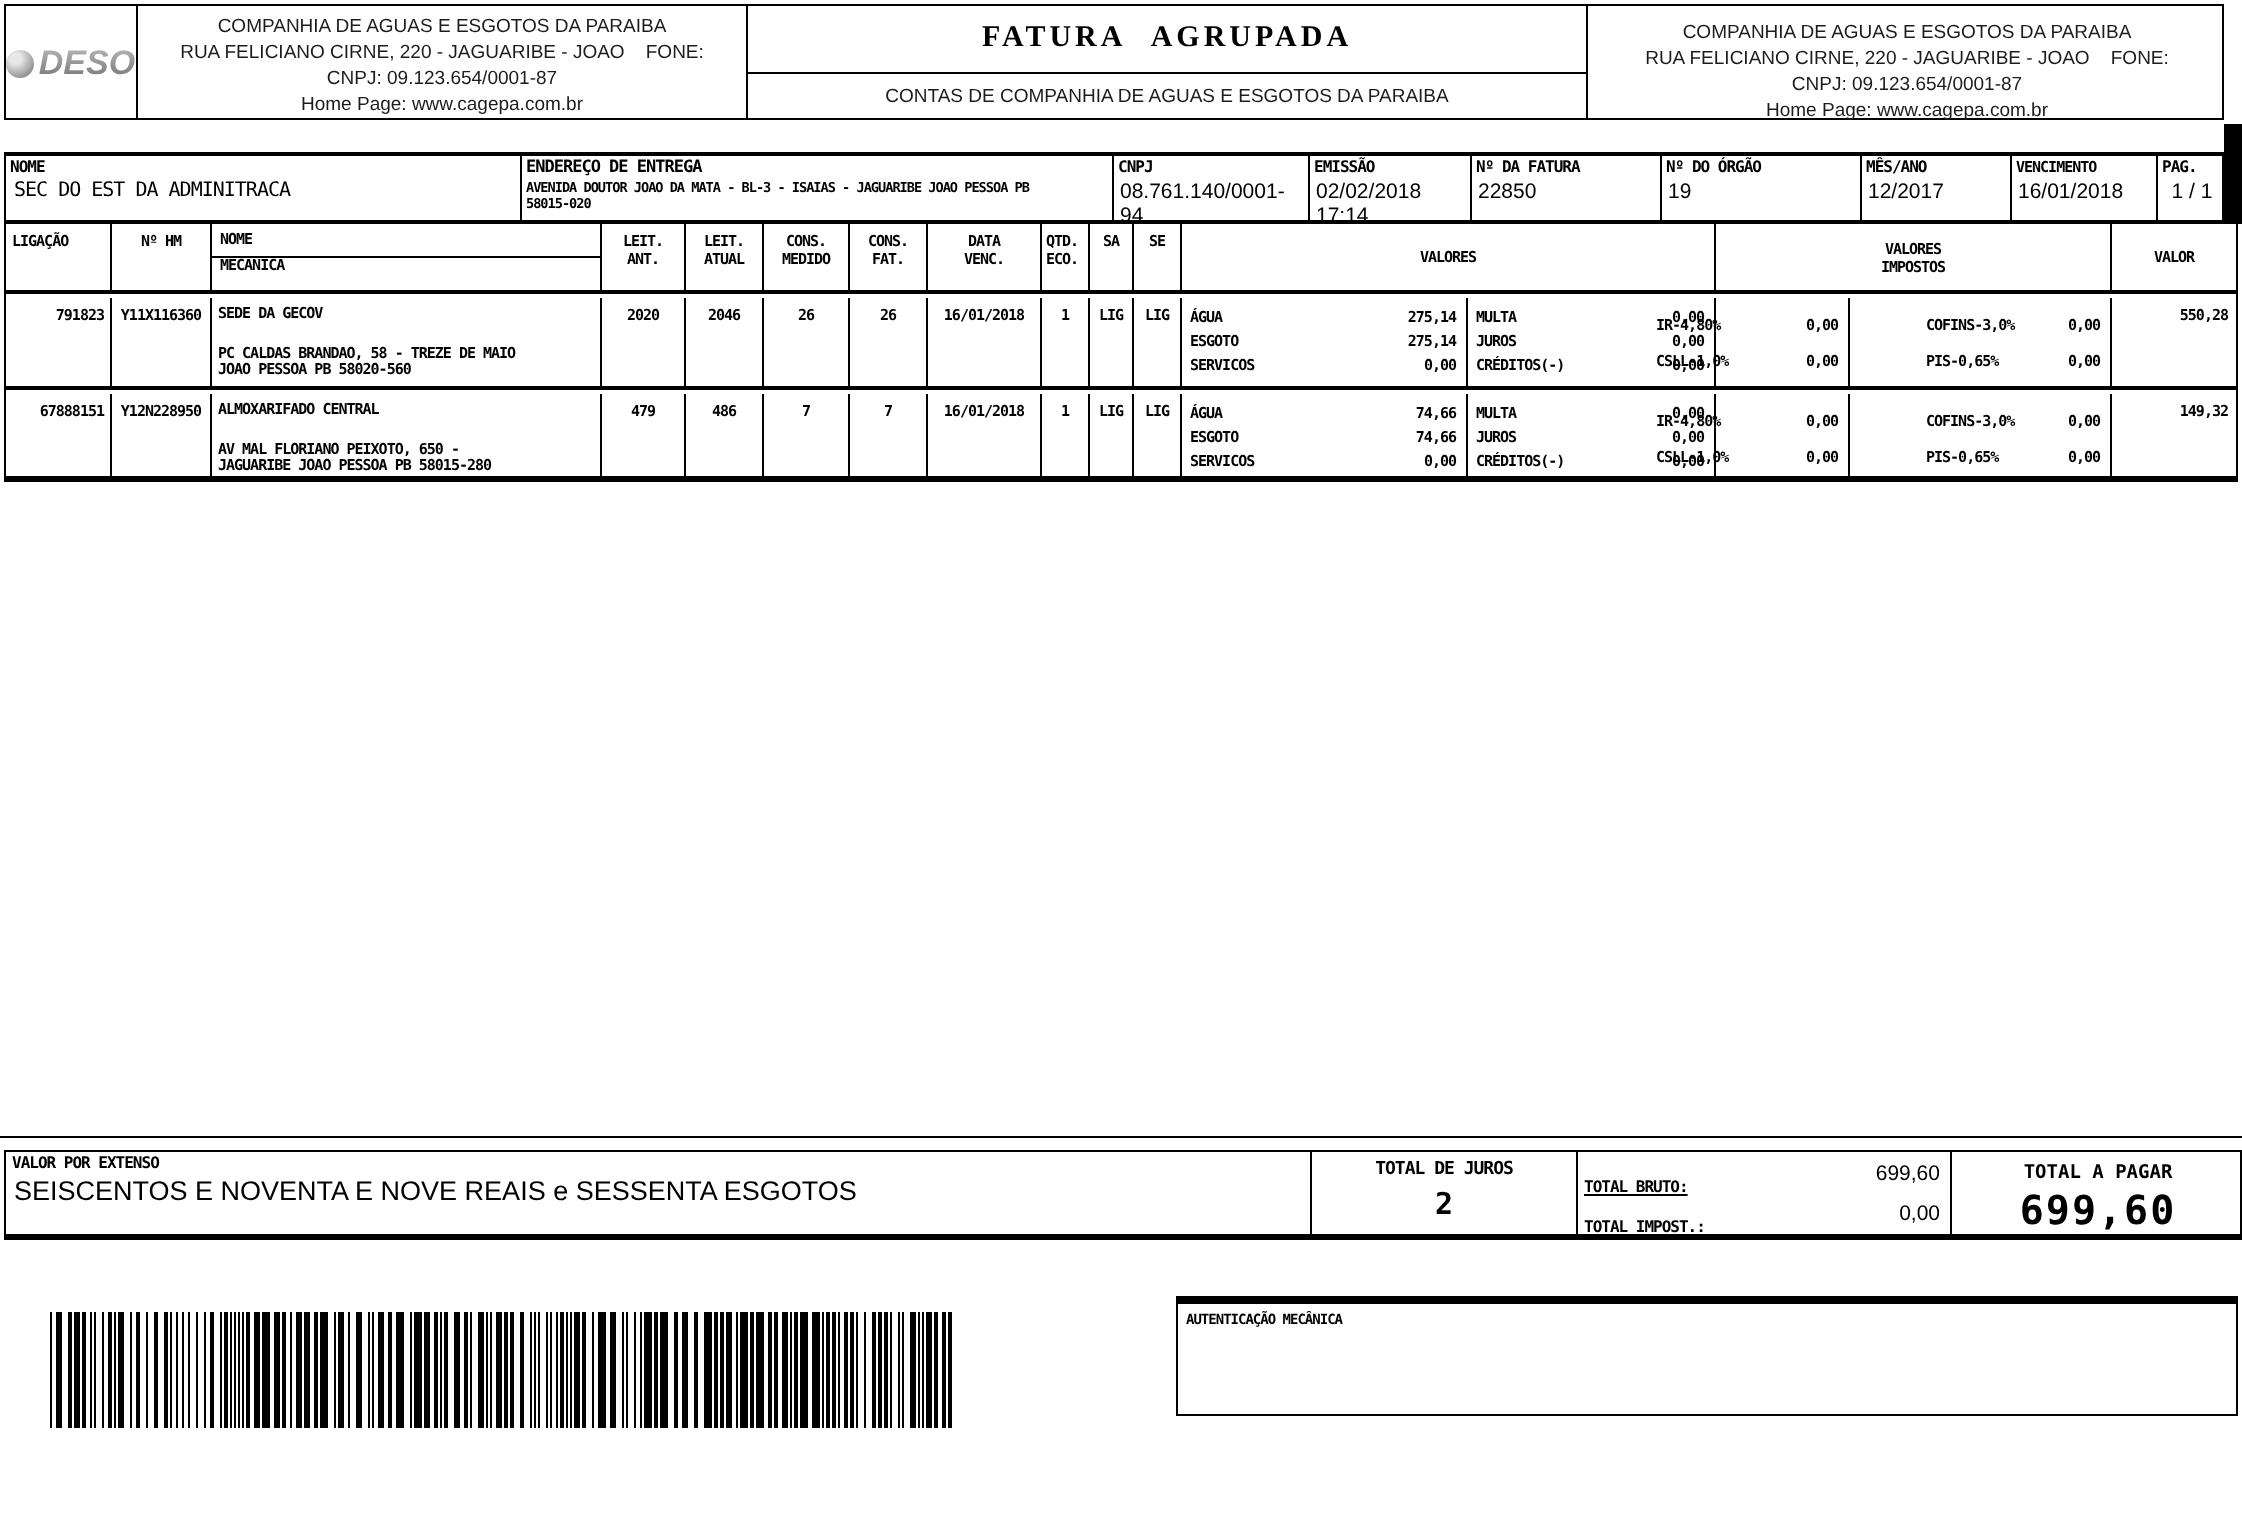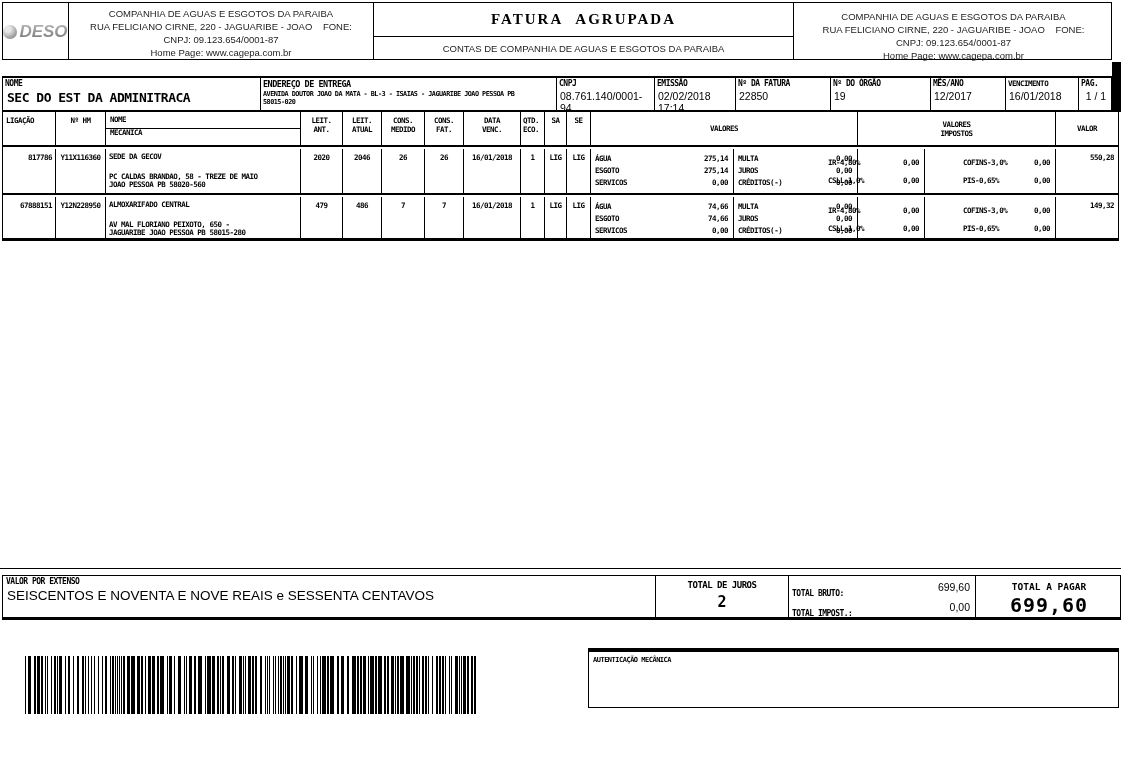--- a/index.html
+++ b/index.html
@@ -40,21 +40,21 @@
   .icel:last-child{border-right:none;}
   .i-nome{left:0;width:258px;}
   .i-entrega{left:258px;width:296px;}
   .i-cnpj{left:554px;width:98px;}
   .i-emissao{left:652px;width:81px;}
   .i-fatura{left:733px;width:95px;}
   .i-orgao{left:828px;width:100px;}
   .i-mesano{left:928px;width:75px;}
   .i-venc{left:1003px;width:73px;}
   .i-pag{left:1076px;width:33px;border-right:none;}
-  .nome-val{font-size:13px;font-weight:bold;letter-spacing:-0.5px;padding:2px 0 0 2px;}
+  .nome-val{font-size:10px;font-weight:normal;letter-spacing:-0.5px;padding:2px 0 0 2px;}
   .entrega-val{font-size:6.8px;font-weight:bold;letter-spacing:-0.5px;line-height:8px;padding-top:1px;}
   .info-val{font-size:10.5px;padding:2px 0 0 1px;}
   .venc-lbl{font-size:7.5px;}
 
   
   .tbl{left:2px;top:111px;width:1117px;height:130px;border:1px solid #000;border-bottom:3px solid #000;}
   .thead{left:0;top:0;width:100%;height:35px;border-bottom:2px solid #000;}
   .trow1{left:0;top:37px;width:100%;height:46px;border-bottom:2px solid #000;}
   .trow2{left:0;top:85px;width:100%;height:41px;}
   .tc{top:0;height:100%;border-right:1px solid #000;overflow:hidden;}
@@ -197,21 +197,21 @@
 ECO.</div>
       <div class="abs tc x10 cell-txt hc">SA</div>
       <div class="abs tc x11 cell-txt hc">SE</div>
       <div class="abs tc x12 cell-txt hc hc-mid">VALORES</div>
       <div class="abs tc x13 cell-txt hc hc-mid pre">VALORES
 IMPOSTOS</div>
       <div class="abs tc x14 cell-txt hc hc-mid">VALOR</div>
     </div>
 
     <div class="abs trow1">
-      <div class="abs tc x1 cell-txt dc" style="text-align:right;padding-right:3px;">817786</div>
+      <div class="abs tc x1 cell-txt dc" style="text-align:right;padding-right:3px;">791823</div>
       <div class="abs tc x2 cell-txt dc">Y11X116360</div>
       <div class="abs tc x3 cell-txt name-cell">
         <div>SEDE DA GECOV</div>
         <div class="addr pre">PC CALDAS BRANDAO, 58 - TREZE DE MAIO
 JOAO PESSOA PB 58020-560</div>
       </div>
       <div class="abs tc x4 cell-txt dc">2020</div>
       <div class="abs tc x5 cell-txt dc">2046</div>
       <div class="abs tc x6 cell-txt dc">26</div>
       <div class="abs tc x7 cell-txt dc">26</div>
@@ -279,28 +279,28 @@
       <div class="abs tc x14 cell-txt">
         <span class="valcell-val">149,32</span>
       </div>
     </div>
   </div>
 
   <div class="abs cut-rule"></div>
   <div class="abs totals">
     <div class="abs t-extenso">
       <div class="mono-lbl">VALOR POR EXTENSO</div>
-      <div class="extenso-val">SEISCENTOS E NOVENTA E NOVE REAIS e SESSENTA CENTAVOS</div>
+      <div class="extenso-val">SEISCENTOS E NOVENTA E NOVE REAIS e SESSENTA ESGOTOS</div>
     </div>
     <div class="abs t-contas">
       <div class="lbl">TOTAL DE JUROS</div>
       <div class="big">2</div>
     </div>
     <div class="abs t-bruto">
-      <div class="bruto-line" style="top:5px;">
+      <div class="bruto-line" style="top:5px;text-decoration:underline;">
         <span class="l">TOTAL BRUTO:</span>
         <span class="v">699,60</span>
       </div>
       <div class="bruto-line" style="top:25px;">
         <span class="l">TOTAL IMPOST.:</span>
         <span class="v">0,00</span>
       </div>
     </div>
     <div class="abs t-pagar">
       <div class="lbl">TOTAL A PAGAR</div>

